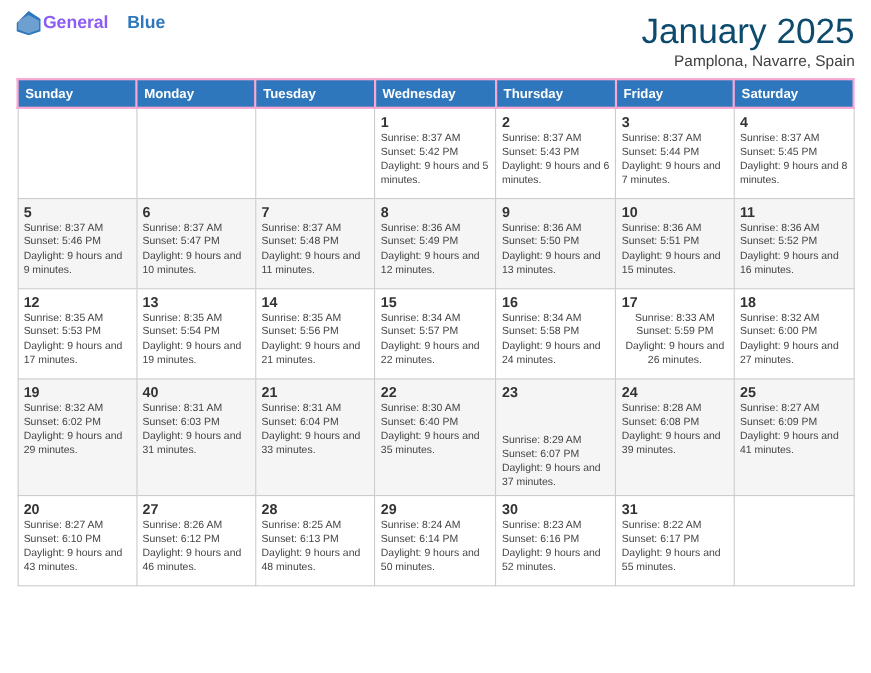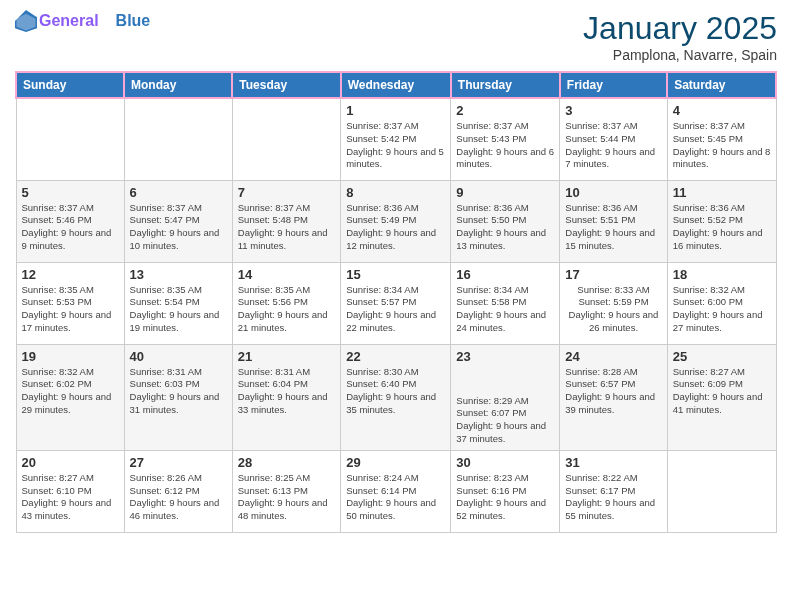--- a/index.html
+++ b/index.html
@@ -261,21 +261,21 @@
           </td>
           <td>
             <span class="day-number">23</span>
             <div class="day-info" style="white-space: pre-line; margin-top: 31px;">Sunrise: 8:29 AM
 Sunset: 6:07 PM
 Daylight: 9 hours and 37 minutes.</div>
           </td>
           <td>
             <span class="day-number">24</span>
             <div class="day-info" style="white-space: pre-line;">Sunrise: 8:28 AM
-Sunset: 6:57 PM
+Sunset: 6:08 PM
 Daylight: 9 hours and 39 minutes.</div>
           </td>
           <td>
             <span class="day-number">25</span>
             <div class="day-info" style="white-space: pre-line;">Sunrise: 8:27 AM
 Sunset: 6:09 PM
 Daylight: 9 hours and 41 minutes.</div>
           </td>
         </tr>
         <tr>

